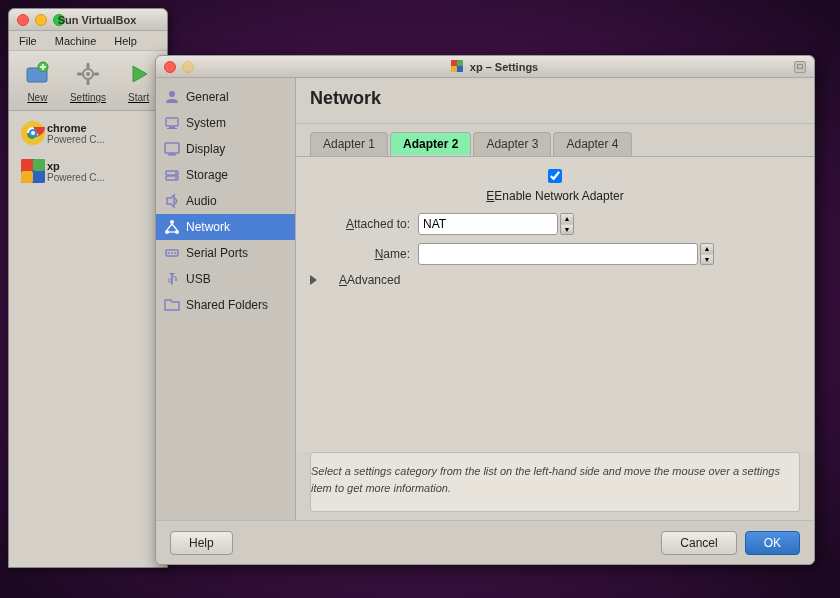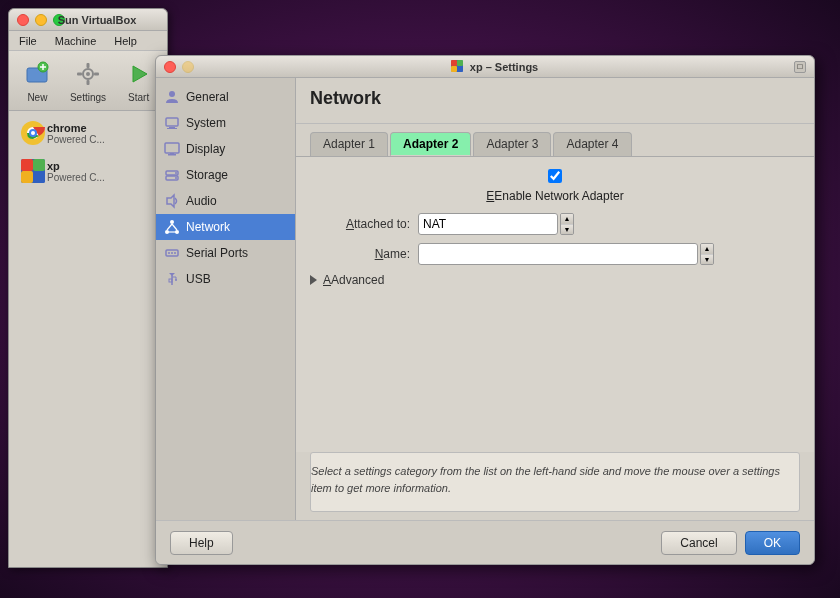--- a/index.html
+++ b/index.html
@@ -70,20 +70,21 @@
 
     
     .vbox-toolbar {
       background: linear-gradient(to bottom, #e0dcd4, #c8c4bc);
       height: 60px;
       display: flex;
       align-items: center;
       padding: 4px 8px;
       gap: 8px;
       border-bottom: 1px solid #aaa;
+      text-decoration: underline;
     }
     .toolbar-btn {
       display: flex;
       flex-direction: column;
       align-items: center;
       cursor: pointer;
       padding: 4px 6px;
       border-radius: 4px;
       min-width: 36px;
     }
@@ -329,21 +330,21 @@
       border-radius: 3px;
       padding: 2px 4px;
       font-size: 12px;
       width: 280px;
       height: 22px;
     }
 
     .advanced-row {
       display: flex;
       align-items: center;
-      gap: 6px;
+      gap: 22px;
       margin-top: 6px;
       cursor: pointer;
     }
     .triangle-icon {
       width: 0; height: 0;
       border-top: 5px solid transparent;
       border-bottom: 5px solid transparent;
       border-left: 7px solid #555;
     }
     .advanced-label {
@@ -595,20 +596,28 @@
             <line x1="8" y1="2" x2="8" y2="14" stroke="#8080c0" stroke-width="1.5"></line>
             <polygon points="5,2 11,2 8,5" fill="#8080c0"></polygon>
             <rect x="5" y="8" width="3" height="3" fill="none" stroke="#8080c0" stroke-width="1"></rect>
             <line x1="8" y1="6" x2="12" y2="6" stroke="#8080c0" stroke-width="1"></line>
             <line x1="12" y1="6" x2="12" y2="9" stroke="#8080c0" stroke-width="1"></line>
             <circle cx="12" cy="9" r="1" fill="#8080c0"></circle>
           </svg>
         </span>
         <span>USB</span>
       </div>
+      <div class="sidebar-item">
+        <span class="sidebar-icon">
+          <svg width="16" height="16" viewBox="0 0 16 16">
+            <path d="M1 5 L1 13 L15 13 L15 5 L8 5 L7 3 L1 3 Z" fill="none" stroke="#8080c0" stroke-width="1.5"></path>
+          </svg>
+        </span>
+        <span>Shared Folders</span>
+      </div>
     </div>
 
     <div class="content-area">
       <div class="content-header">
         <div class="content-title">Network</div>
       </div>
 
       <div class="adapter-tabs">
         <div class="adapter-tab">Adapter 1</div>
         <div class="adapter-tab active">Adapter 2</div>

